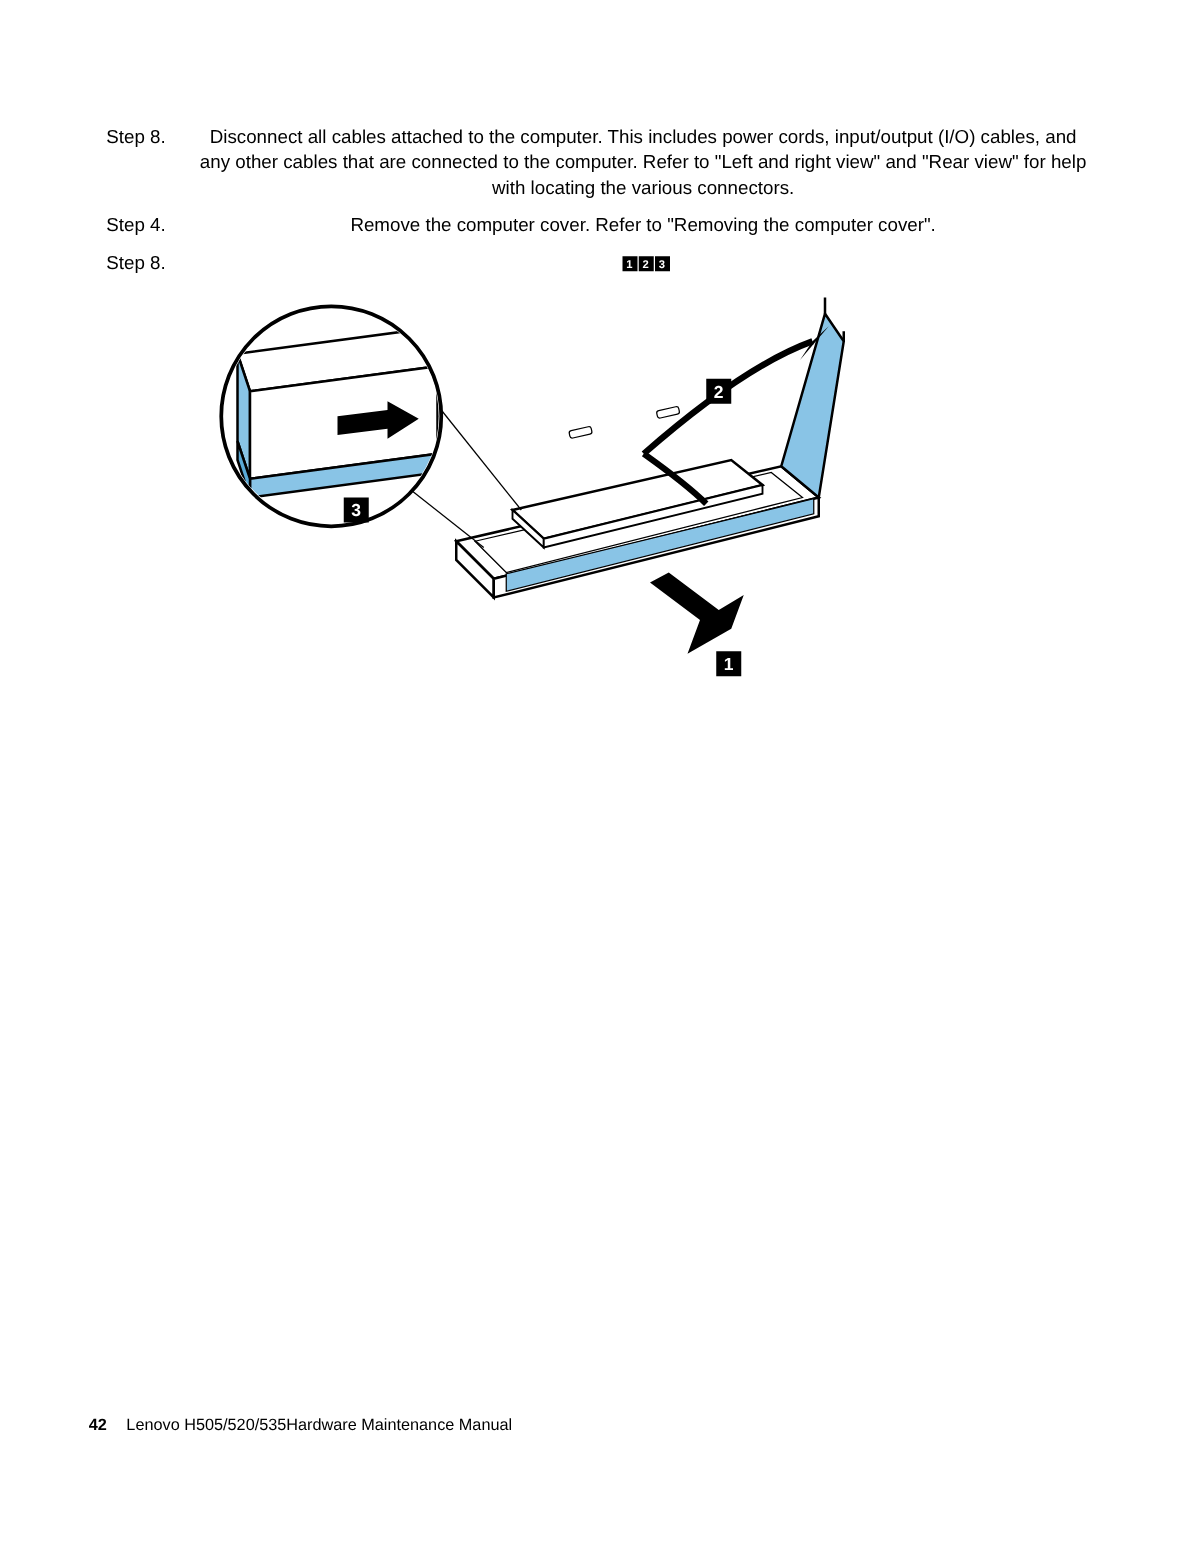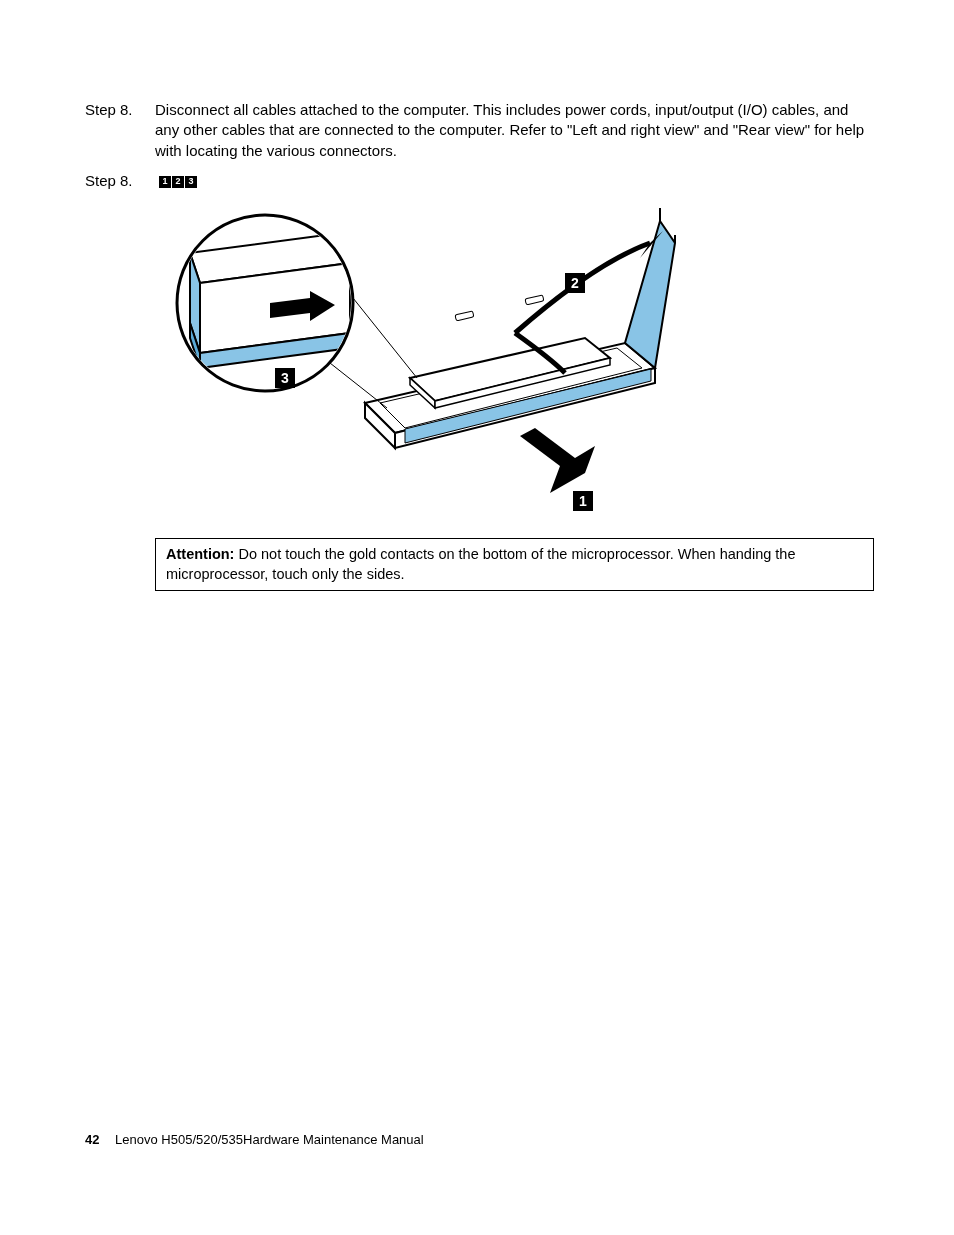--- a/index.html
+++ b/index.html
@@ -21,20 +21,21 @@
     display: flex;
     margin-bottom: 10px;
     line-height: 1.35;
   }
   .step-label {
     flex: 0 0 70px;
     white-space: nowrap;
   }
   .step-body {
     flex: 1;
+    text-align: center;
   }
   .callout-icons {
     display: inline-flex;
     gap: 1px;
     vertical-align: middle;
     margin-left: 4px;
   }
   .ci {
     display: inline-flex;
     align-items: center;
@@ -57,38 +58,42 @@
     margin-right: 0;
     font-size: 14.5px;
     line-height: 1.35;
   }
   .attention-box .label {
     font-weight: bold;
   }
   .footer {
     position: absolute;
     bottom: 88px;
-    left: 85px;
+    left: 71px;
     font-size: 13px;
   }
   .footer .pagenum {
     font-weight: bold;
     margin-right: 12px;
   }
 </style>
 </head>
 <body>
 
 <div class="page">
 
   <div class="step">
     <div class="step-label">Step 8.</div>
     <div class="step-body">Disconnect all cables attached to the computer. This includes power cords, input/output (I/O) cables, and any other cables that are connected to the computer. Refer to "Left and right view" and "Rear view" for help with locating the various connectors.</div>
   </div>
 
+  <div class="step">
+    <div class="step-label">Step 4.</div>
+    <div class="step-body">Remove the computer cover. Refer to "Removing the computer cover".</div>
+  </div>
 
 
   <div class="step">
     <div class="step-label">Step 8.</div>
     <div class="step-body">
       <span class="callout-icons">
         <span class="ci">1</span>
         <span class="ci">2</span>
         <span class="ci">3</span>
       </span>
@@ -163,23 +168,19 @@
         <line x1="198" y1="95" x2="262" y2="175" stroke="#000" stroke-width="1"></line>
       </g>
 
       <g>
         <rect x="120" y="165" width="20" height="20" fill="#000"></rect>
         <text x="130" y="180" fill="#fff" font-size="14" font-weight="bold" text-anchor="middle">3</text>
       </g>
     </svg>
   </div>
 
-  <div class="attention-box">
-    <span class="label">Attention:</span>
-    <span>Do not touch the gold contacts on the bottom of the microprocessor. When handing the microprocessor, touch only the sides.</span>
-  </div>
 
 </div>
 
 <div class="footer">
   <span class="pagenum">42</span>
   <span>Lenovo H505/520/535Hardware Maintenance Manual</span>
 </div>
 
 </body></html>

